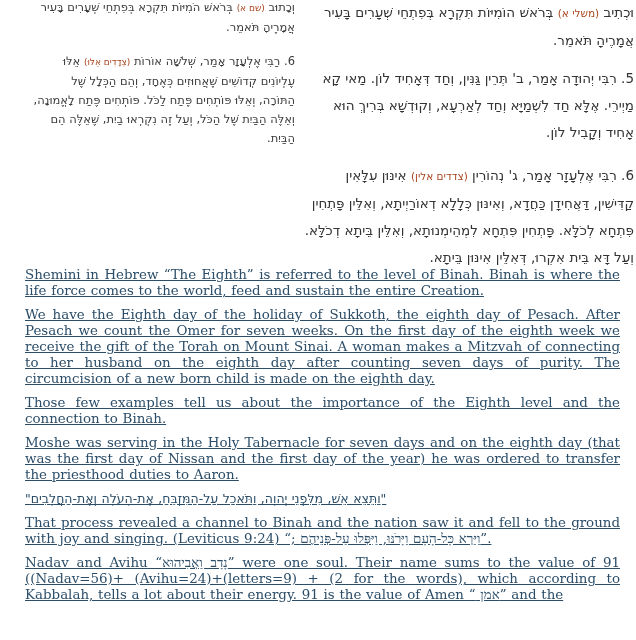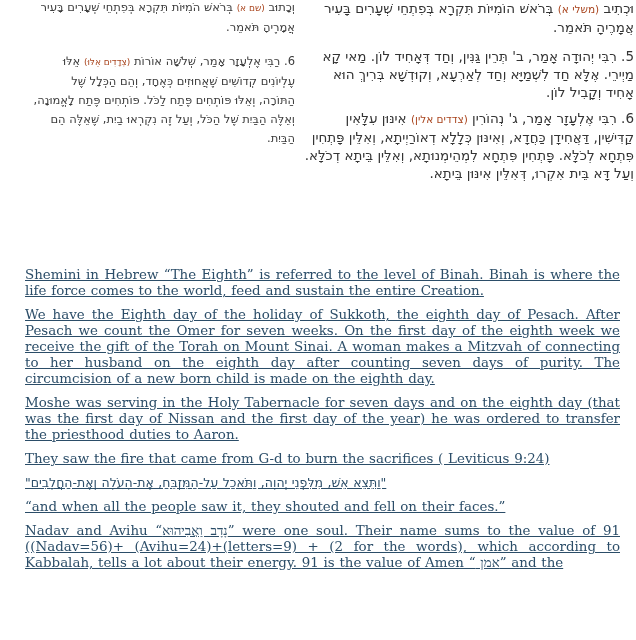--- a/index.html
+++ b/index.html
@@ -6,25 +6,25 @@
   body{
     width:636px;height:640px;overflow:hidden;background:#ffffff;
     font-family:"DejaVu Serif",serif;
   }
   
   .zohar{position:relative;height:257px;}
   .zcol{position:absolute;direction:rtl;text-align:right;
         font-family:"DejaVu Sans",sans-serif;color:#3c3c3c;}
   .zcol p{margin:0;}
   .zcol-left{top:-2px;right:341px;width:263px;font-size:11.5px;line-height:19px;}
-  .zcol-right{top:-1px;right:2px;width:331px;font-size:13.5px;line-height:18px;color:#343434;}
+  .zcol-right{top:-1px;right:2px;width:331px;font-size:13.5px;line-height:27px;color:#343434;}
   .zcol-left p:nth-child(2){margin-top:15px;}
   .zcol-left p:nth-child(3){margin-top:9px;}
   .zcol-right p:nth-child(2){margin-top:11px;}
-  .zcol-right p:nth-child(3){margin-top:8px;}
+  .zcol-right p:nth-child(3){margin-top:16px;}
   .ref{color:#a9441d;font-size:0.78em;}
   
   .commentary{
     padding:2px 8px 0 17px;
     font-size:13.4px;line-height:16px;color:#2b4d68;
     text-align:justify;word-spacing:0.5px;
   }
   .commentary p{margin:8px;text-decoration:underline;}
   .commentary p[dir="rtl"]{font-family:"DejaVu Sans",sans-serif;font-size:12.5px;}
 </style>
@@ -39,18 +39,18 @@
   <div id="zcol-right" class="zcol zcol-right">
       <p><span>וּכְתִיב </span><span class="ref">(משלי א)</span><span> בְּרֹאשׁ הוֹמִיּוֹת תִּקְרָא בְּפִתְחֵי שְׁעָרִים בָּעִיר אֲמָרֶיהָ תֹּאמֵר.</span></p>
       <p><span>5. רִבִּי יְהוּדָה אָמַר, ב' תְּרֵין גַּנִּין, וְחַד דְּאָחִיד לוֹן. מַאי קָא מַיְירֵי. אֶלָּא חַד לִשְׁמַיָּא וְחַד לְאַרְעָא, וְקוּדְשָׁא בְּרִיךְ הוּא אָחִיד וְקָבִיל לוֹן.</span></p>
       <p><span>6. רִבִּי אֶלְעָזָר אָמַר, ג' נְהוֹרִין </span><span class="ref">(צדדים אלין)</span><span> אִינּוּן עִלָּאִין קַדִּישִׁין, דַּאֲחִידָן כַּחֲדָא, וְאִינּוּן כְּלָלָא דְאוֹרַיְיתָא, וְאִלֵּין פָּתְחִין פִּתְחָא לְכֹלָּא. פָּתְחִין פִּתְחָא לִמְהֵימְנוּתָא, וְאִלֵּין בֵּיתָא דְכֹלָּא. וְעַל דָּא בֵּית אִקְרוּ, דְּאִלֵּין אִינּוּן בֵּיתָא.</span></p>
     </div>
 </section>
 
 <section id="commentary" class="commentary">
     <p><span>Shemini in Hebrew “The Eighth” is referred to the level of Binah. Binah is where the life force comes to the world, feed and sustain the entire Creation.</span></p>
     <p><span>We have the Eighth day of the holiday of Sukkoth, the eighth day of Pesach. After Pesach we count the Omer for seven weeks. On the first day of the eighth week we receive the gift of the Torah on Mount Sinai. A woman makes a Mitzvah of connecting to her husband on the eighth day after counting seven days of purity. The circumcision of a new born child is made on the eighth day.</span></p>
+    <p><span>Those few examples tell us about the importance of the Eighth level and the connection to Binah.</span></p>
     <p><span>Moshe was serving in the Holy Tabernacle for seven days and on the eighth day (that was the first day of Nissan and the first day of the year) he was ordered to transfer the priesthood duties to Aaron.</span></p>
-    <p><span>They saw the fire that came from G-d to burn the sacrifices ( Leviticus 9:24)</span></p>
     <p dir="rtl" style="text-align: left;"><span dir="rtl">"וַתֵּצֵא אֵשׁ, מִלִּפְנֵי יְהוָה, וַתֹּאכַל עַל-הַמִּזְבֵּחַ, אֶת-הָעֹלָה וְאֶת-הַחֲלָבִים"</span></p>
-    <p><span>“and when all the people saw it, they shouted and fell on their faces.”</span></p>
+    <p><span>That process revealed a channel to Binah and the nation saw it and fell to the ground with joy and singing. (Leviticus 9:24) “; </span><span dir="rtl">וַיַּרְא כָּל-הָעָם וַיָּרֹנּוּ, וַיִּפְּלוּ עַל-פְּנֵיהֶם</span><span>”.</span></p>
     <p><span>Nadav and Avihu “</span><span dir="rtl">נָדָב וַאֲבִיהוּא</span><span>” were one soul. Their name sums to the value of 91 ((Nadav=56)+ (Avihu=24)+(letters=9) + (2 for the words), which according to Kabbalah, tells a lot about their energy. 91 is the value of Amen “</span><span dir="rtl">אמן </span><span>” and the</span></p>
   </section>
 
 </body></html>

